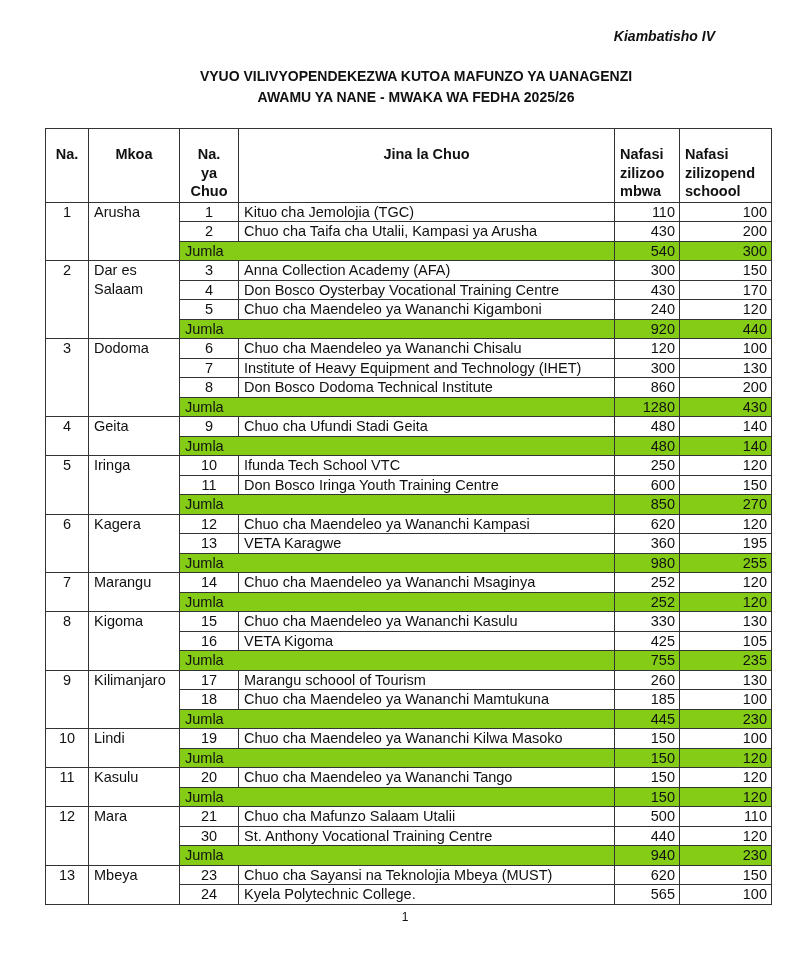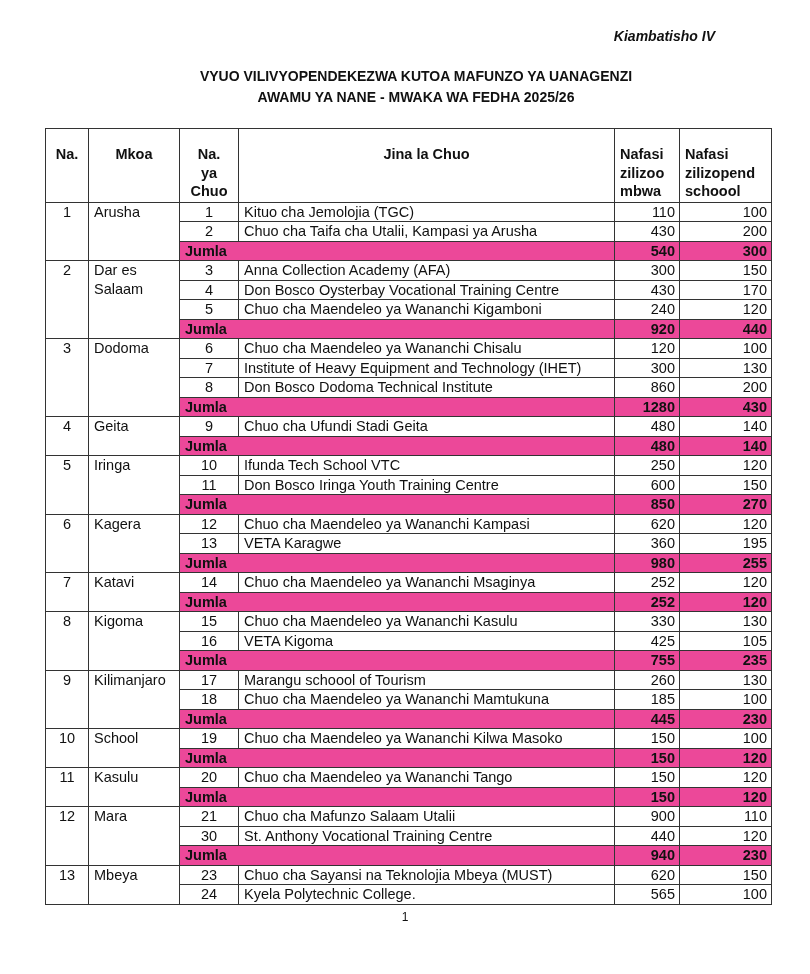--- a/index.html
+++ b/index.html
@@ -6,21 +6,21 @@
   body { width:810px; height:974px; position:relative; overflow:hidden;
          font-family:"Liberation Sans", sans-serif; color:#111; }
   .annex { position:absolute; top:28px; right:95px; font-style:italic; font-weight:bold; font-size:14px; }
   .title { position:absolute; top:66px; left:11px; width:810px; text-align:center; font-weight:bold; font-size:14px; line-height:21px; }
   table { position:absolute; top:128px; left:45px; width:726px; border-collapse:collapse; font-size:14.5px; table-layout:fixed; }
   td, th { border:1px solid #333; padding:0 5px; line-height:18.5px; vertical-align:top; }
   th { font-weight:bold; text-align:center; vertical-align:top; padding-top:16px; padding-bottom:1px; }
   th.nafasi { text-align:left;margin-top:24px; }
   td.c { text-align:center; }
   td.r { text-align:right; padding-right:4px; }
-  tr.jumla td.j { background:#ec4899; font-weight:bold;margin-top:12px; }
+  tr.jumla td.j { background:#84cc16; font-weight:normal;margin-top:12px; }
   .pnum { position:absolute; top:910px; left:0; width:810px; text-align:center; font-size:12px; }
 </style>
 </head>
 <body>
 
 <div class="annex">Kiambatisho IV</div>
 <div class="title">
   <div>VYUO VILIVYOPENDEKEZWA KUTOA MAFUNZO YA UANAGENZI</div>
   <div>AWAMU YA NANE - MWAKA WA FEDHA 2025/26</div>
 </div>
@@ -172,21 +172,21 @@
         <td class="r">360</td>
         <td class="r">195</td>
       </tr>
       <tr class="jumla">
         <td class="j" colspan="2">Jumla</td>
         <td class="j r">980</td>
         <td class="j r">255</td>
       </tr>
       <tr>
         <td class="c" rowspan="2">7</td>
-        <td rowspan="2">Katavi</td>
+        <td rowspan="2">Marangu</td>
         <td class="c">14</td>
         <td>Chuo cha Maendeleo ya Wananchi Msaginya</td>
         <td class="r">252</td>
         <td class="r">120</td>
       </tr>
       <tr class="jumla">
         <td class="j" colspan="2">Jumla</td>
         <td class="j r">252</td>
         <td class="j r">120</td>
       </tr>
@@ -223,21 +223,21 @@
         <td class="r">185</td>
         <td class="r">100</td>
       </tr>
       <tr class="jumla">
         <td class="j" colspan="2">Jumla</td>
         <td class="j r">445</td>
         <td class="j r">230</td>
       </tr>
       <tr>
         <td class="c" rowspan="2">10</td>
-        <td rowspan="2">School</td>
+        <td rowspan="2">Lindi</td>
         <td class="c">19</td>
         <td>Chuo cha Maendeleo ya Wananchi Kilwa Masoko</td>
         <td class="r">150</td>
         <td class="r">100</td>
       </tr>
       <tr class="jumla">
         <td class="j" colspan="2">Jumla</td>
         <td class="j r">150</td>
         <td class="j r">120</td>
       </tr>
@@ -252,21 +252,21 @@
       <tr class="jumla">
         <td class="j" colspan="2">Jumla</td>
         <td class="j r">150</td>
         <td class="j r">120</td>
       </tr>
       <tr>
         <td class="c" rowspan="3">12</td>
         <td rowspan="3">Mara</td>
         <td class="c">21</td>
         <td>Chuo cha Mafunzo Salaam Utalii</td>
-        <td class="r">900</td>
+        <td class="r">500</td>
         <td class="r">110</td>
       </tr>
       <tr>
         <td class="c">30</td>
         <td>St. Anthony Vocational Training Centre</td>
         <td class="r">440</td>
         <td class="r">120</td>
       </tr>
       <tr class="jumla">
         <td class="j" colspan="2">Jumla</td>

